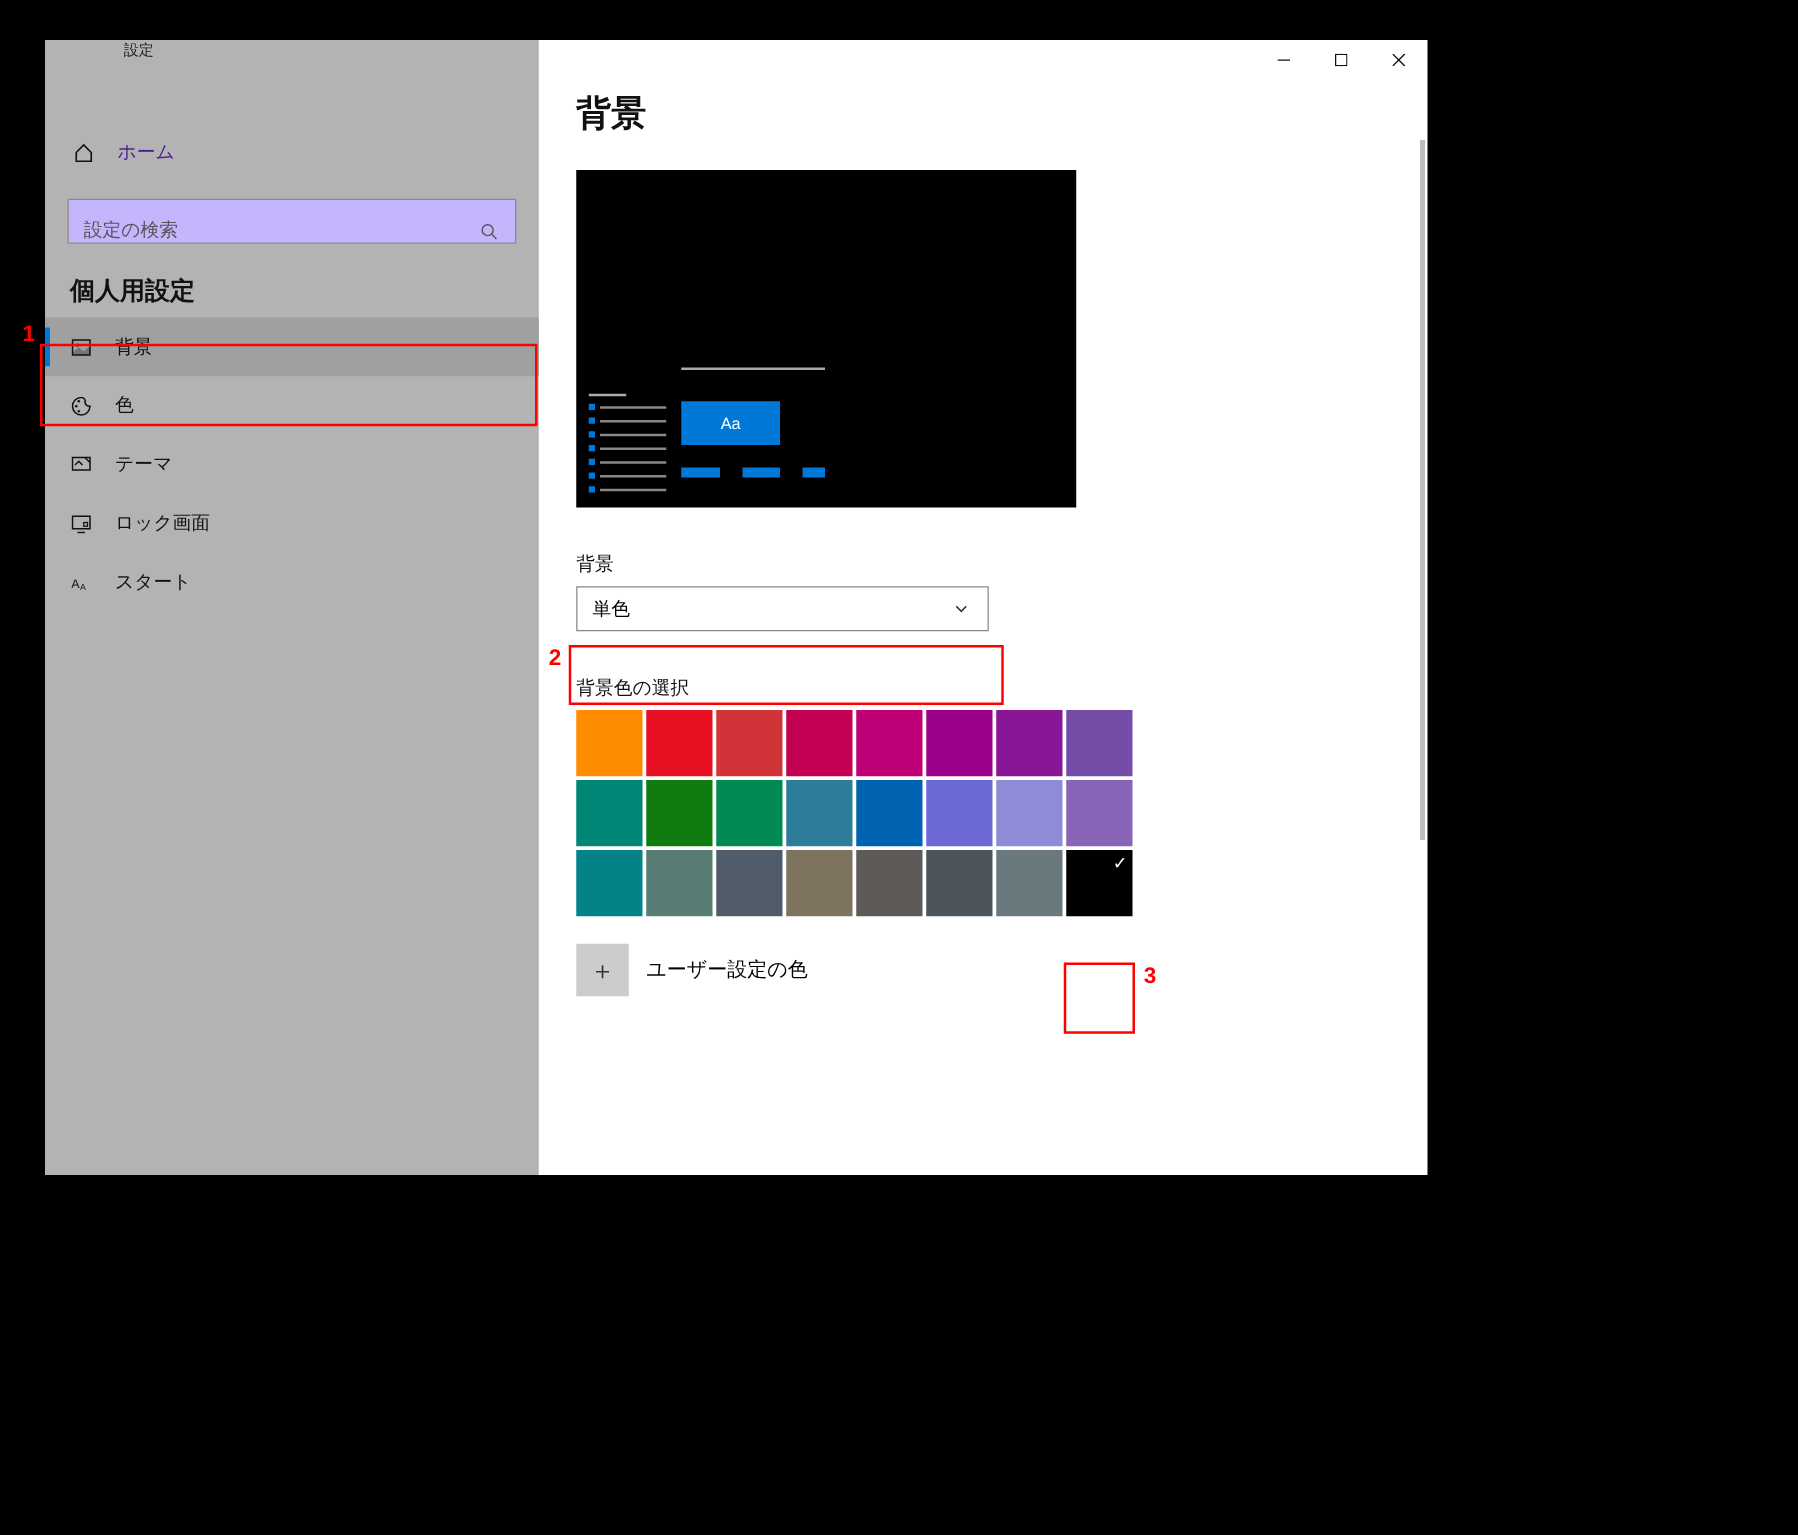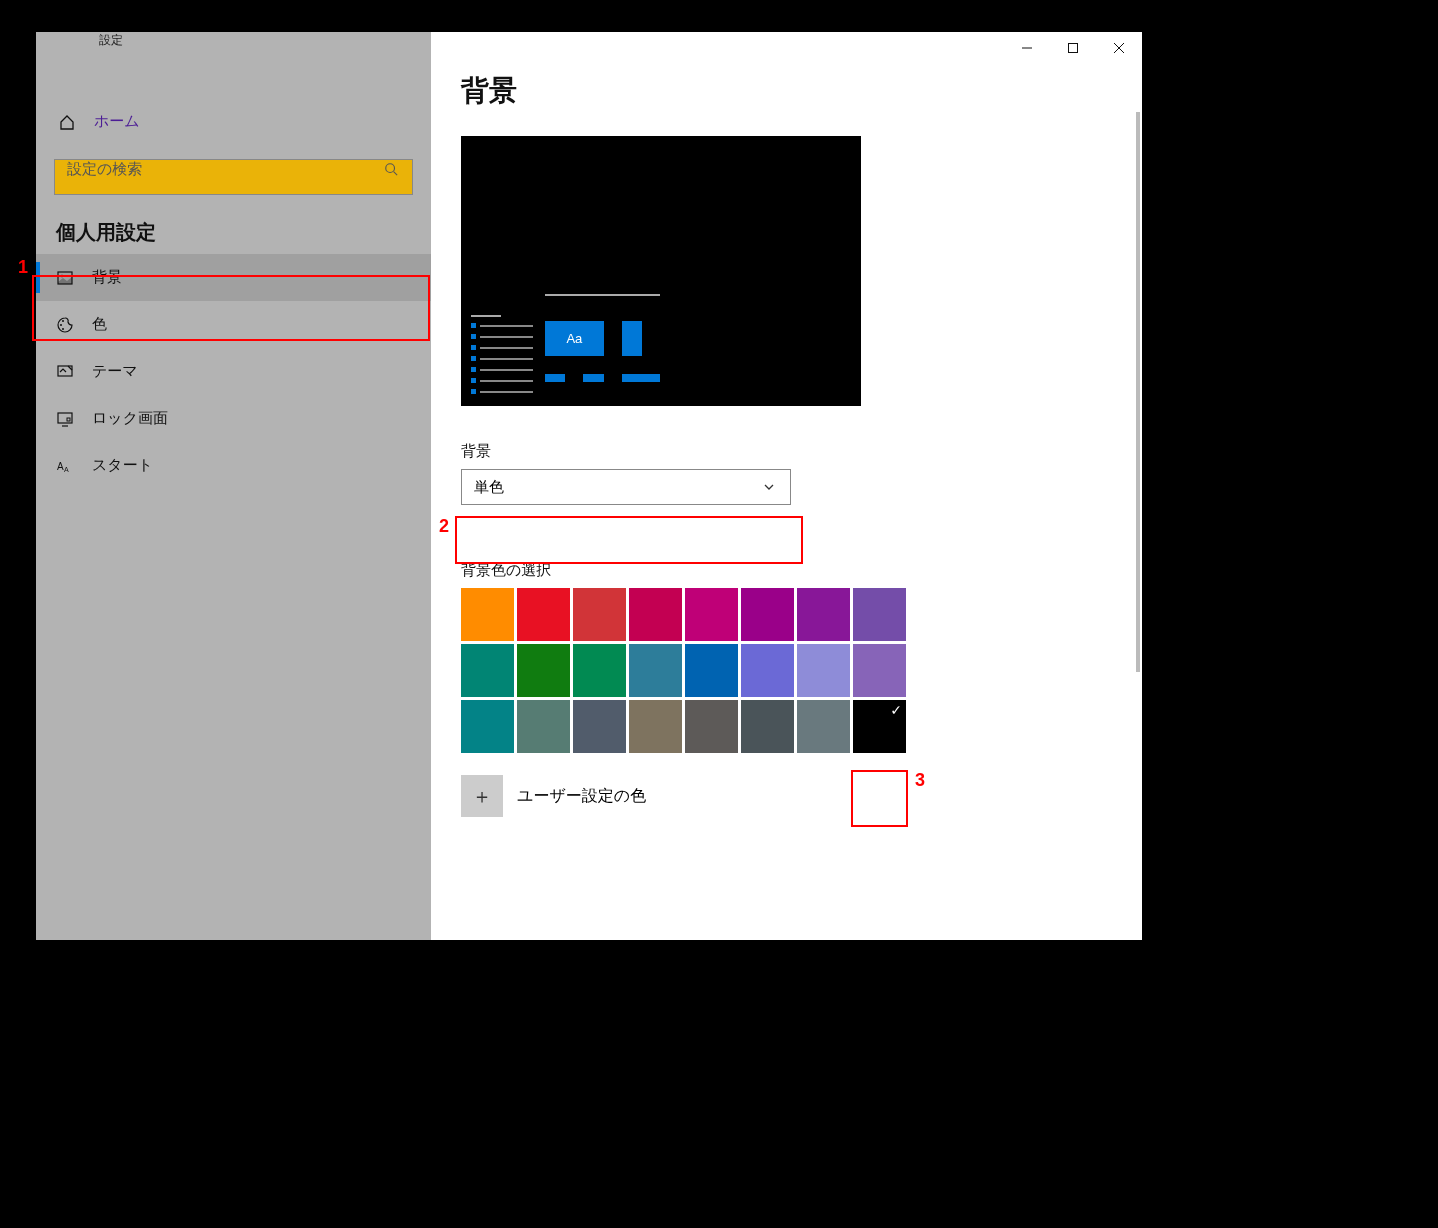--- a/index.html
+++ b/index.html
@@ -58,23 +58,23 @@
     gap: 18px;
     padding: 10px 22px;
     margin-top: 56px;
     font-size: 15px;
     color: #4c1d95;
   }
   .search-box {
     margin: 18px 18px 0 18px;
     height: 36px;
     border: 1px solid #888;
-    background: #eab308;
-    display: flex;
-    align-items: flex-start;
+    background: #c4b5fd;
+    display: flex;
+    align-items: flex-end;
     justify-content: space-between;
     padding: 0 12px;
     font-size: 15px;
     color: #555;
   }
   .cat-title {
     padding: 24px 20px 8px 20px;
     font-size: 20px;
     font-weight: 600;
     color: #111;
@@ -131,21 +131,21 @@
     left: 10px;
     bottom: 6px;
     display: flex;
     gap: 12px;
     align-items: flex-end;
   }
   .preview-tiles {
     width: 115px;
     height: 106px;
     display: grid;
-    grid-template-columns: repeat(3, 1fr);
+    grid-template-columns: repeat(2, 1fr);
     grid-template-rows: repeat(4, 1fr);
     gap: 18px;
     text-align: center;
   }
   .preview-tiles .tile { background:#0078d7; }
   .tile-big { grid-column: span 2; grid-row: span 2; display:flex;align-items:center;justify-content:center;color:#fff;font-size:13px;}
   .tile-wide { grid-column: span 2; }
   .tile-tall { grid-row: span 2; }
   .field-label {
     font-size: 15px;
@@ -376,21 +376,21 @@
     <div class="field-label">背景</div>
     <div class="dropdown">
       <span>単色</span>
       <span class="icon">
         <svg width="12" height="12" viewBox="0 0 12 12">
             <path d="M2 4 L6 8 L10 4" fill="none" stroke="#333" stroke-width="1.3"></path>
           </svg>
       </span>
     </div>
 
-    <div class="field-label" style="margin-top:56px;">背景色の選択</div>
+    <div class="field-label" style="margin-top:36px;">背景色の選択</div>
     <div class="color-grid" id="color-grid">
         <div class="swatch" style="background: rgb(255, 140, 0);"></div>
         <div class="swatch" style="background: rgb(232, 17, 35);"></div>
         <div class="swatch" style="background: rgb(209, 52, 56);"></div>
         <div class="swatch" style="background: rgb(195, 0, 82);"></div>
         <div class="swatch" style="background: rgb(191, 0, 119);"></div>
         <div class="swatch" style="background: rgb(154, 0, 137);"></div>
         <div class="swatch" style="background: rgb(136, 23, 152);"></div>
         <div class="swatch" style="background: rgb(116, 77, 169);"></div>
         <div class="swatch" style="background: rgb(1, 133, 116);"></div>

